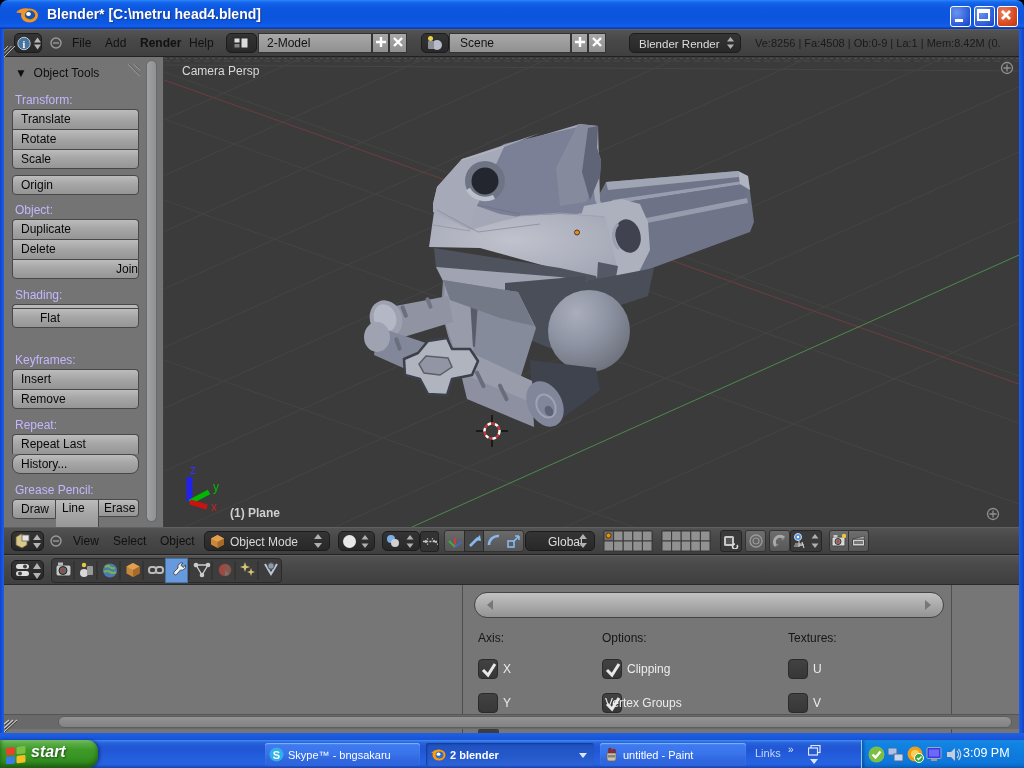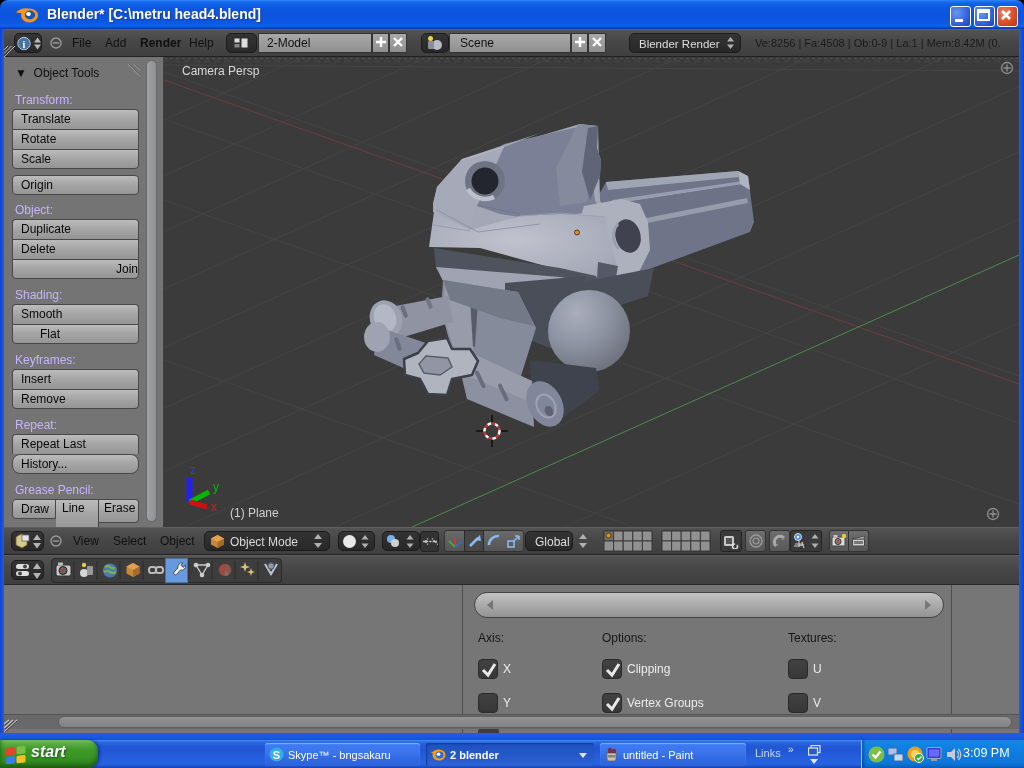--- a/index.html
+++ b/index.html
@@ -150,31 +150,31 @@
   <div class="abs tbtn tb-top" style="top:109px;">Translate</div>
   <div class="abs tbtn tb-mid" style="top:129px;">Rotate</div>
   <div class="abs tbtn tb-bot" style="top:149px;">Scale</div>
   <div class="abs tbtn tb-solo" style="top:175px;">Origin</div>
   <div class="abs tslabel" style="top:203px;">Object:</div>
   <div class="abs tbtn tb-top" style="top:219px;">Duplicate</div>
   <div class="abs tbtn tb-mid" style="top:239px;">Delete</div>
   <div class="abs tbtn tb-bot" style="top:259px;text-align:right;">Join</div>
   <div class="abs tslabel" style="top:288px;">Shading:</div>
   <div class="abs tbtn tb-top" style="top:304px;">Smooth</div>
-  <div class="abs tbtn tb-bot" style="top:324px;padding-left:27px;">Flat</div>
+  <div class="abs tbtn tb-bot" style="top:308px;padding-left:27px;">Flat</div>
   <div class="abs tslabel" style="top:353px;">Keyframes:</div>
   <div class="abs tbtn tb-top" style="top:369px;">Insert</div>
   <div class="abs tbtn tb-bot" style="top:389px;">Remove</div>
   <div class="abs tslabel" style="top:418px;">Repeat:</div>
   <div class="abs tbtn tb-top" style="top:434px;">Repeat Last</div>
   <div class="abs tbtn tb-bot" style="top:454px;border-radius:8px;">History...</div>
   <div class="abs tslabel" style="top:483px;">Grease Pencil:</div>
   <div class="abs tbtn" style="top:499px;width:44px;border-radius:4px 0 0 4px;">Draw</div>
   <div class="abs tbtn" style="left:56px;top:499px;width:43px;height:32px;line-height:16px;padding-left:6px;border-radius:0;border-left:none;">Line</div>
-  <div class="abs tbtn" style="left:99px;top:499px;width:40px;height:24px;line-height:16px;padding-left:5px;border-radius:0 4px 4px 0;border-left:none;">Erase</div>
+  <div class="abs tbtn" style="left:99px;top:499px;width:40px;height:18px;line-height:16px;padding-left:5px;border-radius:0 4px 4px 0;border-left:none;">Erase</div>
   <div class="abs" id="tsscroll"></div>
   <div class="abs" id="tsthumb"></div>
 
   <div class="abs" id="viewport">
     <svg width="855" height="470" viewBox="0 0 855 470" id="vpsvg">
 
       <g stroke="#444444" stroke-width="1" fill="none">
         <path d="M0,1.5 H855" stroke="#525252" stroke-dasharray="3 3"></path>
         <path d="M0,4 H855" stroke="#4a4a4a" stroke-dasharray="6 4"></path>
         <path d="M0,8 l855,6" stroke="#464646"></path>
@@ -299,21 +299,21 @@
       </g>
 
       <g fill="none" stroke="#909090" stroke-width="1.3">
         <circle cx="843" cy="11" r="5.5"></circle>
           <path d="M843,7.5 v7 M839.5,11 h7"></path>
         <circle cx="829" cy="457" r="5.5"></circle>
           <path d="M829,453.5 v7 M825.5,457 h7"></path>
       </g>
     </svg>
     <div class="abs" style="left:18px;top:7px;font-size:12px;color:#d8d8d8;">Camera Persp</div>
-    <div class="abs" style="left:66px;top:449px;font-size:12px;color:#cfcfcf;">(1) Plane</div>
+    <div class="abs" style="left:66px;top:449px;font-size:12px;color:#cfcfcf;font-weight:bold;">(1) Plane</div>
   </div>
 
   <div class="abs bheader" id="vphead"></div>
   <div class="abs etypebtn" style="left:11px;top:531px;width:33px;"></div>
   <svg class="abs" style="left:15px;top:533px" width="28" height="17">
     <path d="M1,4 L6,1 L12,3 L12,12 L7,15 L1,12 Z" fill="#d8c98a" stroke="#6a5d30" stroke-width="0.8"></path>
     <rect x="7" y="2" width="7" height="6" fill="#e4e4e4" stroke="#666" stroke-width="0.8"></rect>
     <path d="M22,1.5 l4,5.5 h-8 Z" fill="#b4b4b4"></path>
       <path d="M22,15.5 l4,-5.5 h-8 Z" fill="#b4b4b4"></path>
   </svg>
@@ -363,21 +363,21 @@
     <path d="M3,13 L11,5" stroke="#88b8f0" stroke-width="2.6"></path>
       <path d="M13,2 L14,8 L8,7 Z" fill="#88b8f0"></path>
   </svg>
   <svg class="abs" style="left:487px;top:533px" width="16" height="16">
     <path d="M2,12 A9,9 0 0,1 12,3" stroke="#88b8f0" stroke-width="2.6" fill="none"></path>
   </svg>
   <svg class="abs" style="left:506px;top:533px" width="16" height="16">
     <rect x="2" y="8" width="6" height="6" fill="none" stroke="#88b8f0" stroke-width="1.6"></rect>
     <path d="M7,9 L13,3 M13,3 v4 M13,3 h-4" stroke="#88b8f0" stroke-width="1.6" fill="none"></path>
   </svg>
-  <div class="abs etypebtn" style="left:525px;top:531px;width:48px;color:#ddd;font-size:12px;padding:3px 0 0 9px;">Global</div>
+  <div class="abs etypebtn" style="left:525px;top:531px;width:70px;color:#ddd;font-size:12px;padding:3px 0 0 22px;">Global</div>
   <svg class="abs" style="left:578px;top:534px" width="10" height="14">
     <path d="M5,0 l4,5 h-8 Z" fill="#b0b0b0"></path>
       <path d="M5,14 l4,-5 h-8 Z" fill="#b0b0b0"></path>
   </svg>
   <svg class="abs" style="left:603px;top:530px" width="108" height="22">
     <g stroke="#3a3a3a" stroke-width="1" fill="#8f8f8f">
       <rect x="0.5" y="0.5" width="49" height="21" rx="3" fill="#242424"></rect>
       <rect x="58.5" y="0.5" width="49" height="21" rx="3" fill="#242424"></rect>
       <g fill="#919191">
         <rect x="1" y="1" width="9.6" height="10" fill="#6f6f6f"></rect>
@@ -527,21 +527,21 @@
   <div class="abs cblabel" style="left:503px;top:662px;">X</div>
   <div class="abs cb" style="left:478px;top:693px;"></div>
   <div class="abs cblabel" style="left:503px;top:696px;">Y</div>
   <div class="abs cb" style="left:602px;top:659px;"><svg width="20" height="20">
         <path d="M4,10 L9,15 L16,4" stroke="#e8e8e8" stroke-width="3" fill="none"></path>
       </svg></div>
   <div class="abs cblabel" style="left:627px;top:662px;">Clipping</div>
   <div class="abs cb" style="left:602px;top:693px;"><svg width="20" height="20">
         <path d="M4,10 L9,15 L16,4" stroke="#e8e8e8" stroke-width="3" fill="none"></path>
       </svg></div>
-  <div class="abs cblabel" style="left:627px;top:696px;">Vertex Groups</div>
+  <div class="abs cblabel" style="left:605px;top:696px;">Vertex Groups</div>
   <div class="abs cb" style="left:788px;top:659px;"></div>
   <div class="abs cblabel" style="left:813px;top:662px;">U</div>
   <div class="abs cb" style="left:788px;top:693px;"></div>
   <div class="abs cblabel" style="left:813px;top:696px;">V</div>
   <div class="abs" style="left:478px;top:729px;width:21px;height:4px;background:#3d3d3d;border-radius:2px 2px 0 0;"></div>
   <div class="abs" style="left:4px;top:714px;width:1015px;height:15px;background:#696969;border-top:1px solid #555;"></div>
   <div class="abs" style="left:58px;top:716px;width:954px;height:12px;background:linear-gradient(180deg,#939393,#828282);border-radius:6px;border:1px solid #5e5e5e;"></div>
   <svg class="abs" style="left:4px;top:719px" width="14" height="13">
     <path d="M0,13 L13,1 M0,9 L9,1 M0,5 L5,1" stroke="#ccc" stroke-width="1.2"></path>
     <path d="M1,13 L13,2 M1,10 L10,2 M1,6 L6,2" stroke="#3a3a3a" stroke-width="1"></path>

